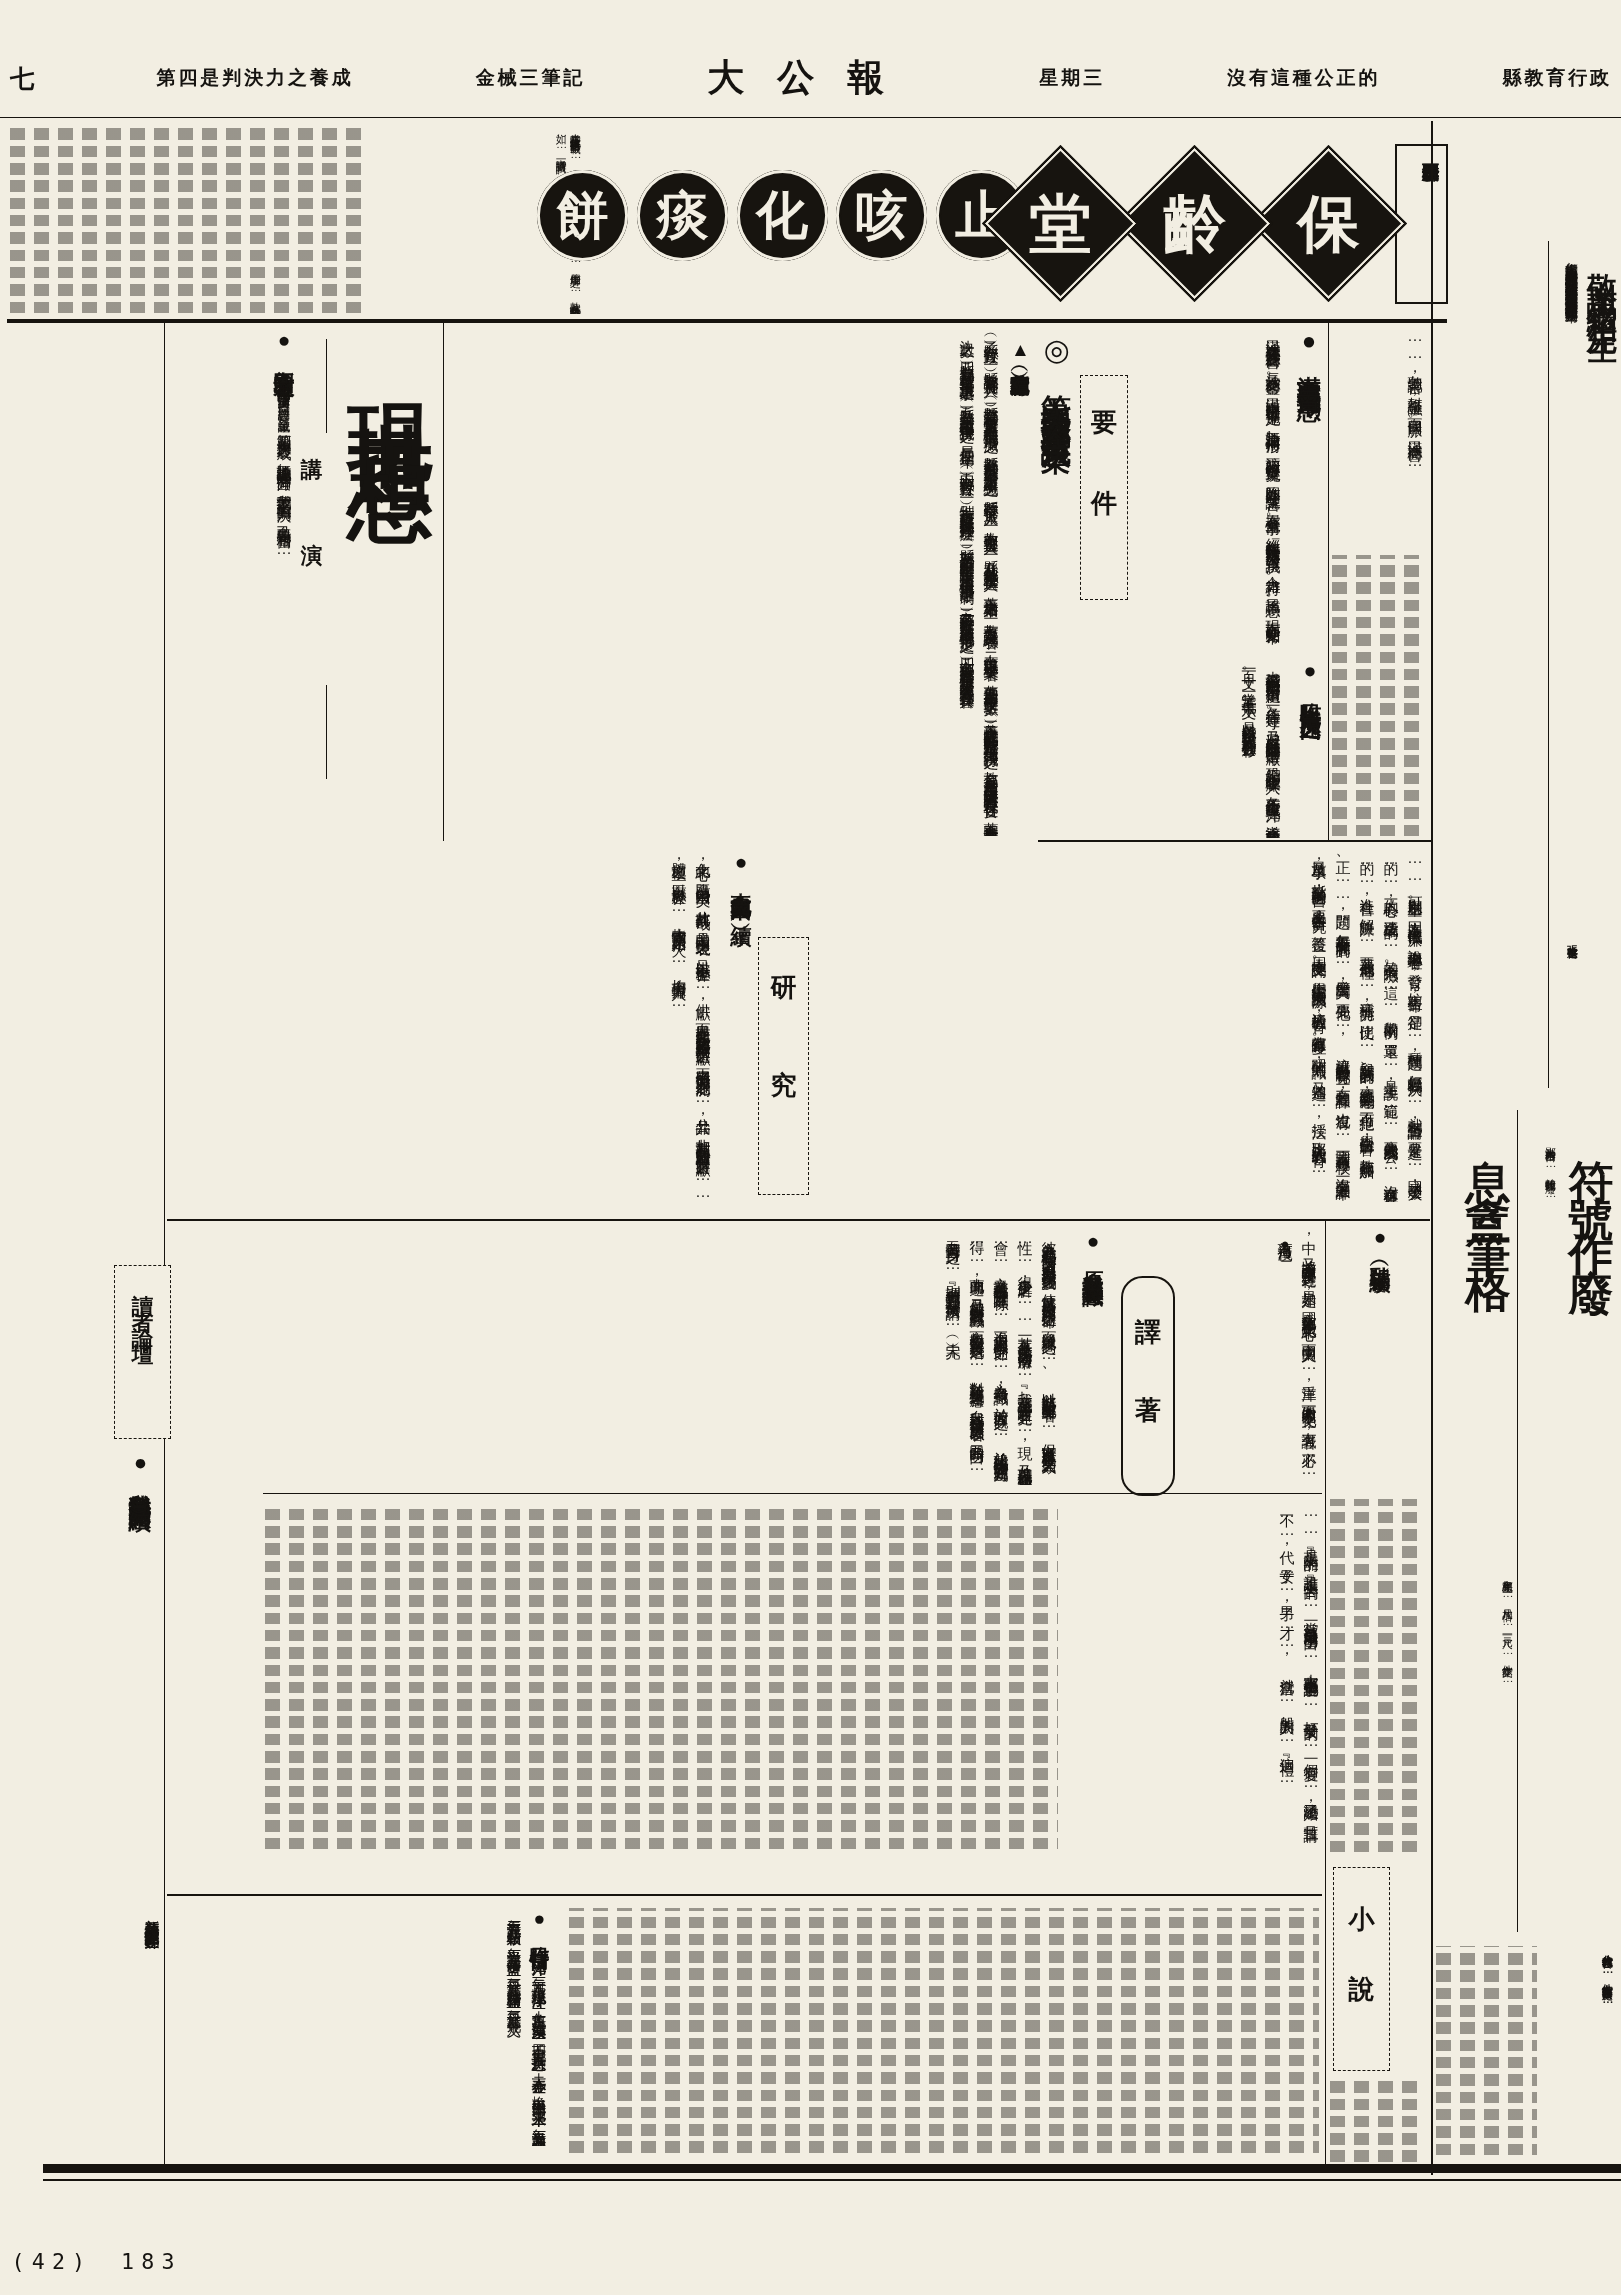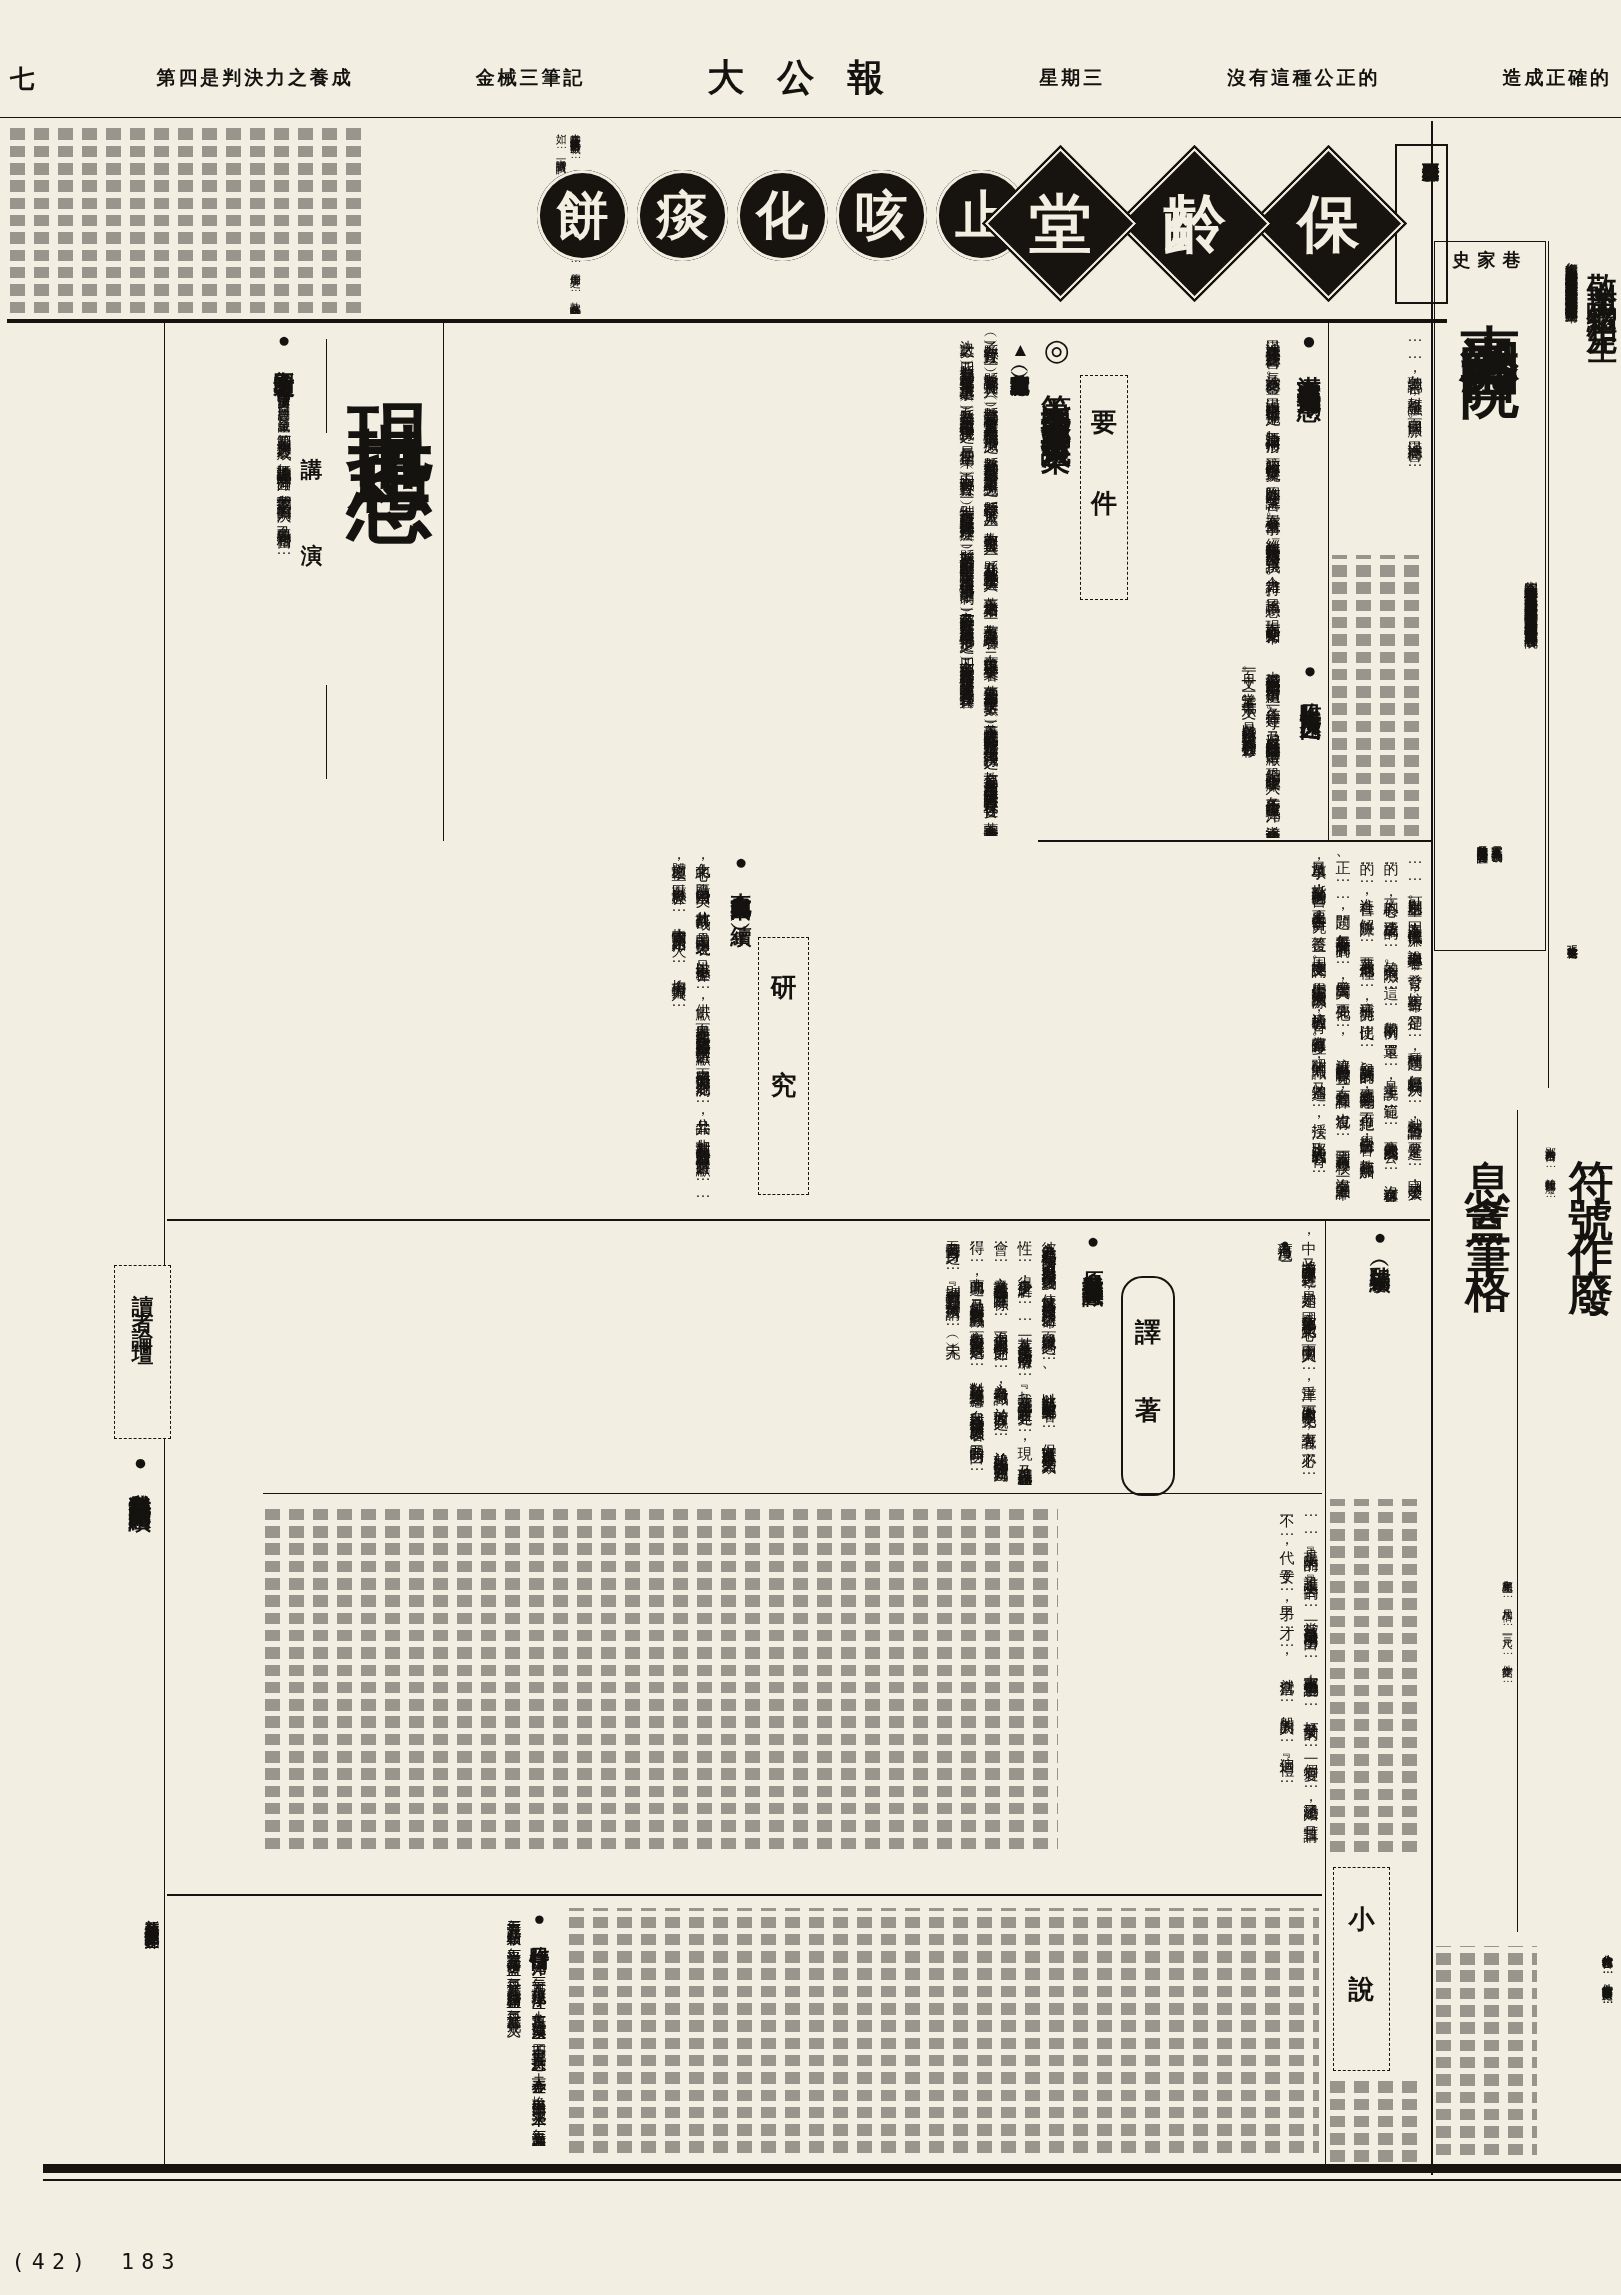--- a/index.html
+++ b/index.html
@@ -51,21 +51,21 @@
 
 <div class="page">
 
   <div class="mast">
     <span class="m-pg">七</span>
     <span class="m-sm">第四是判決力之養成</span>
     <span class="m-sm">金械三筆記</span>
     <span class="m-title">大公報</span>
     <span class="m-sm">星期三</span>
     <span class="m-sm">沒有這種公正的</span>
-    <span class="m-sm">造成正確的</span>
+    <span class="m-sm">縣教育行政</span>
   </div>
   <div class="h-rule" style="left:0;top:117px;width:1622px;height:1.4px;"></div>
 
   <div class="tx" style="left:10px;top:127px;width:360px;height:186px;"></div>
   <div class="abs v small" style="left:373px;top:125px;width:210px;height:189px;">本堂發行止咳化痰餅選自三十餘載……今蒙各界贊許益因近年街市新出咳化痰藥品日見增多而……異常發達……全見此餅實建奇效之鐵証誠……信用老牌之……款忱凡有患咳嗽等症如……者請購買一試……誠恐魚目混珠貽悞……務祈認明老牌庶不致誤……</div>
   <div class="abs" style="left:591px;top:170px;width:440px;height:101px;display:flex;flex-direction:row-reverse;">
       <div class="circ">
         <span>止</span>
       </div>
       <div class="circ">
@@ -99,29 +99,20 @@
   </div>
   <div class="h-rule" style="left:7.2px;top:319px;width:1440px;height:3.6px;"></div>
 
   <div class="v-rule" style="left:1431px;top:121px;width:2.2px;height:2054px;"></div>
   <div class="v-rule" style="left:1548px;top:241px;width:1.4px;height:847px;"></div>
 
   <div class="abs v callig" style="left:1583px;top:249px;width:39px;height:447px;font-size:30px;line-height:39px;letter-spacing:10px;">敬謝馬繼柏先生</div>
   <div class="abs v body-s" style="left:1551px;top:252px;width:30px;height:764px;font-size:13px;">仁術高風世所罕覯此次舍間婦孺忽患白喉鄙人亦罹此症病勢極險因識先生有年一紙相約惠然肯來疊進刀圭得免於殆深愧無以為報謹伸謝悃藉揚仁風即希共鑒為幸</div>
   <div class="abs v small" style="left:1551px;top:937px;width:29px;height:137px;font-weight:bold;">張逖菴啓</div>
 
-  <div class="abs" style="left:1434px;top:241px;width:112px;height:710px;border:1.4px solid #17140f;box-sizing:border-box;">
-    <div style="text-align:center;font-size:18px;font-weight:bold;letter-spacing:7.2px;padding-top:5.8px;">史家巷</div>
-    <div class="v callig" style="margin:4.3px auto 0;width:69px;height:288px;font-size:59px;line-height:69px;letter-spacing:11.5px;">惠湘醫院</div>
-    <div class="v body-s" style="margin:5.8px auto 0;width:101px;height:267px;">本院糾合同志並聘請女醫士採辦東西洋各種藥品凡內外皮膚花柳耳鼻眼咽喉婦人小兒產科諸科皆得按症施治六百零六及淋菌痢疾諸注射價格特別從廉至房室雅潔尤宜調養患者住院</div>
-    <div style="display:flex;flex-direction:row-reverse;justify-content:center;">
-      <span class="v small" style="height:65px;font-weight:bold;">電話九百九十九號</span>
-      <span class="v small" style="height:65px;font-weight:bold;">院長醫學士石玉鳴謹啓</span>
-    </div>
-  </div>
 
   <div class="v-rule" style="left:1517px;top:1110px;width:1.4px;height:822px;"></div>
   <div class="abs v callig" style="left:1563px;top:1124px;width:56px;height:404px;font-size:45px;line-height:56px;letter-spacing:36px;">符號作廢</div>
   <div class="abs v small" style="left:1522px;top:1139px;width:36px;height:505px;">鄙人於本月十四日……特此聲明作廢……</div>
   <div class="abs v callig" style="left:1460px;top:1124px;width:56px;height:432px;font-size:45px;line-height:56px;letter-spacing:36px;">息盦筆格</div>
   <div class="abs v small" style="left:1436px;top:1571px;width:79px;height:346px;">顏息盦先生……八尺加倍……一元一尺……件交本館……</div>
   <div class="abs v small" style="left:1550px;top:1946px;width:65px;height:209px;font-weight:bold;">大公報館代啓……件交本館告白處……</div>
   <div class="tx" style="left:1436px;top:1946px;width:101px;height:209px;"></div>
 
   <div class="v-rule" style="left:164px;top:322px;width:1.4px;height:1845px;"></div>

